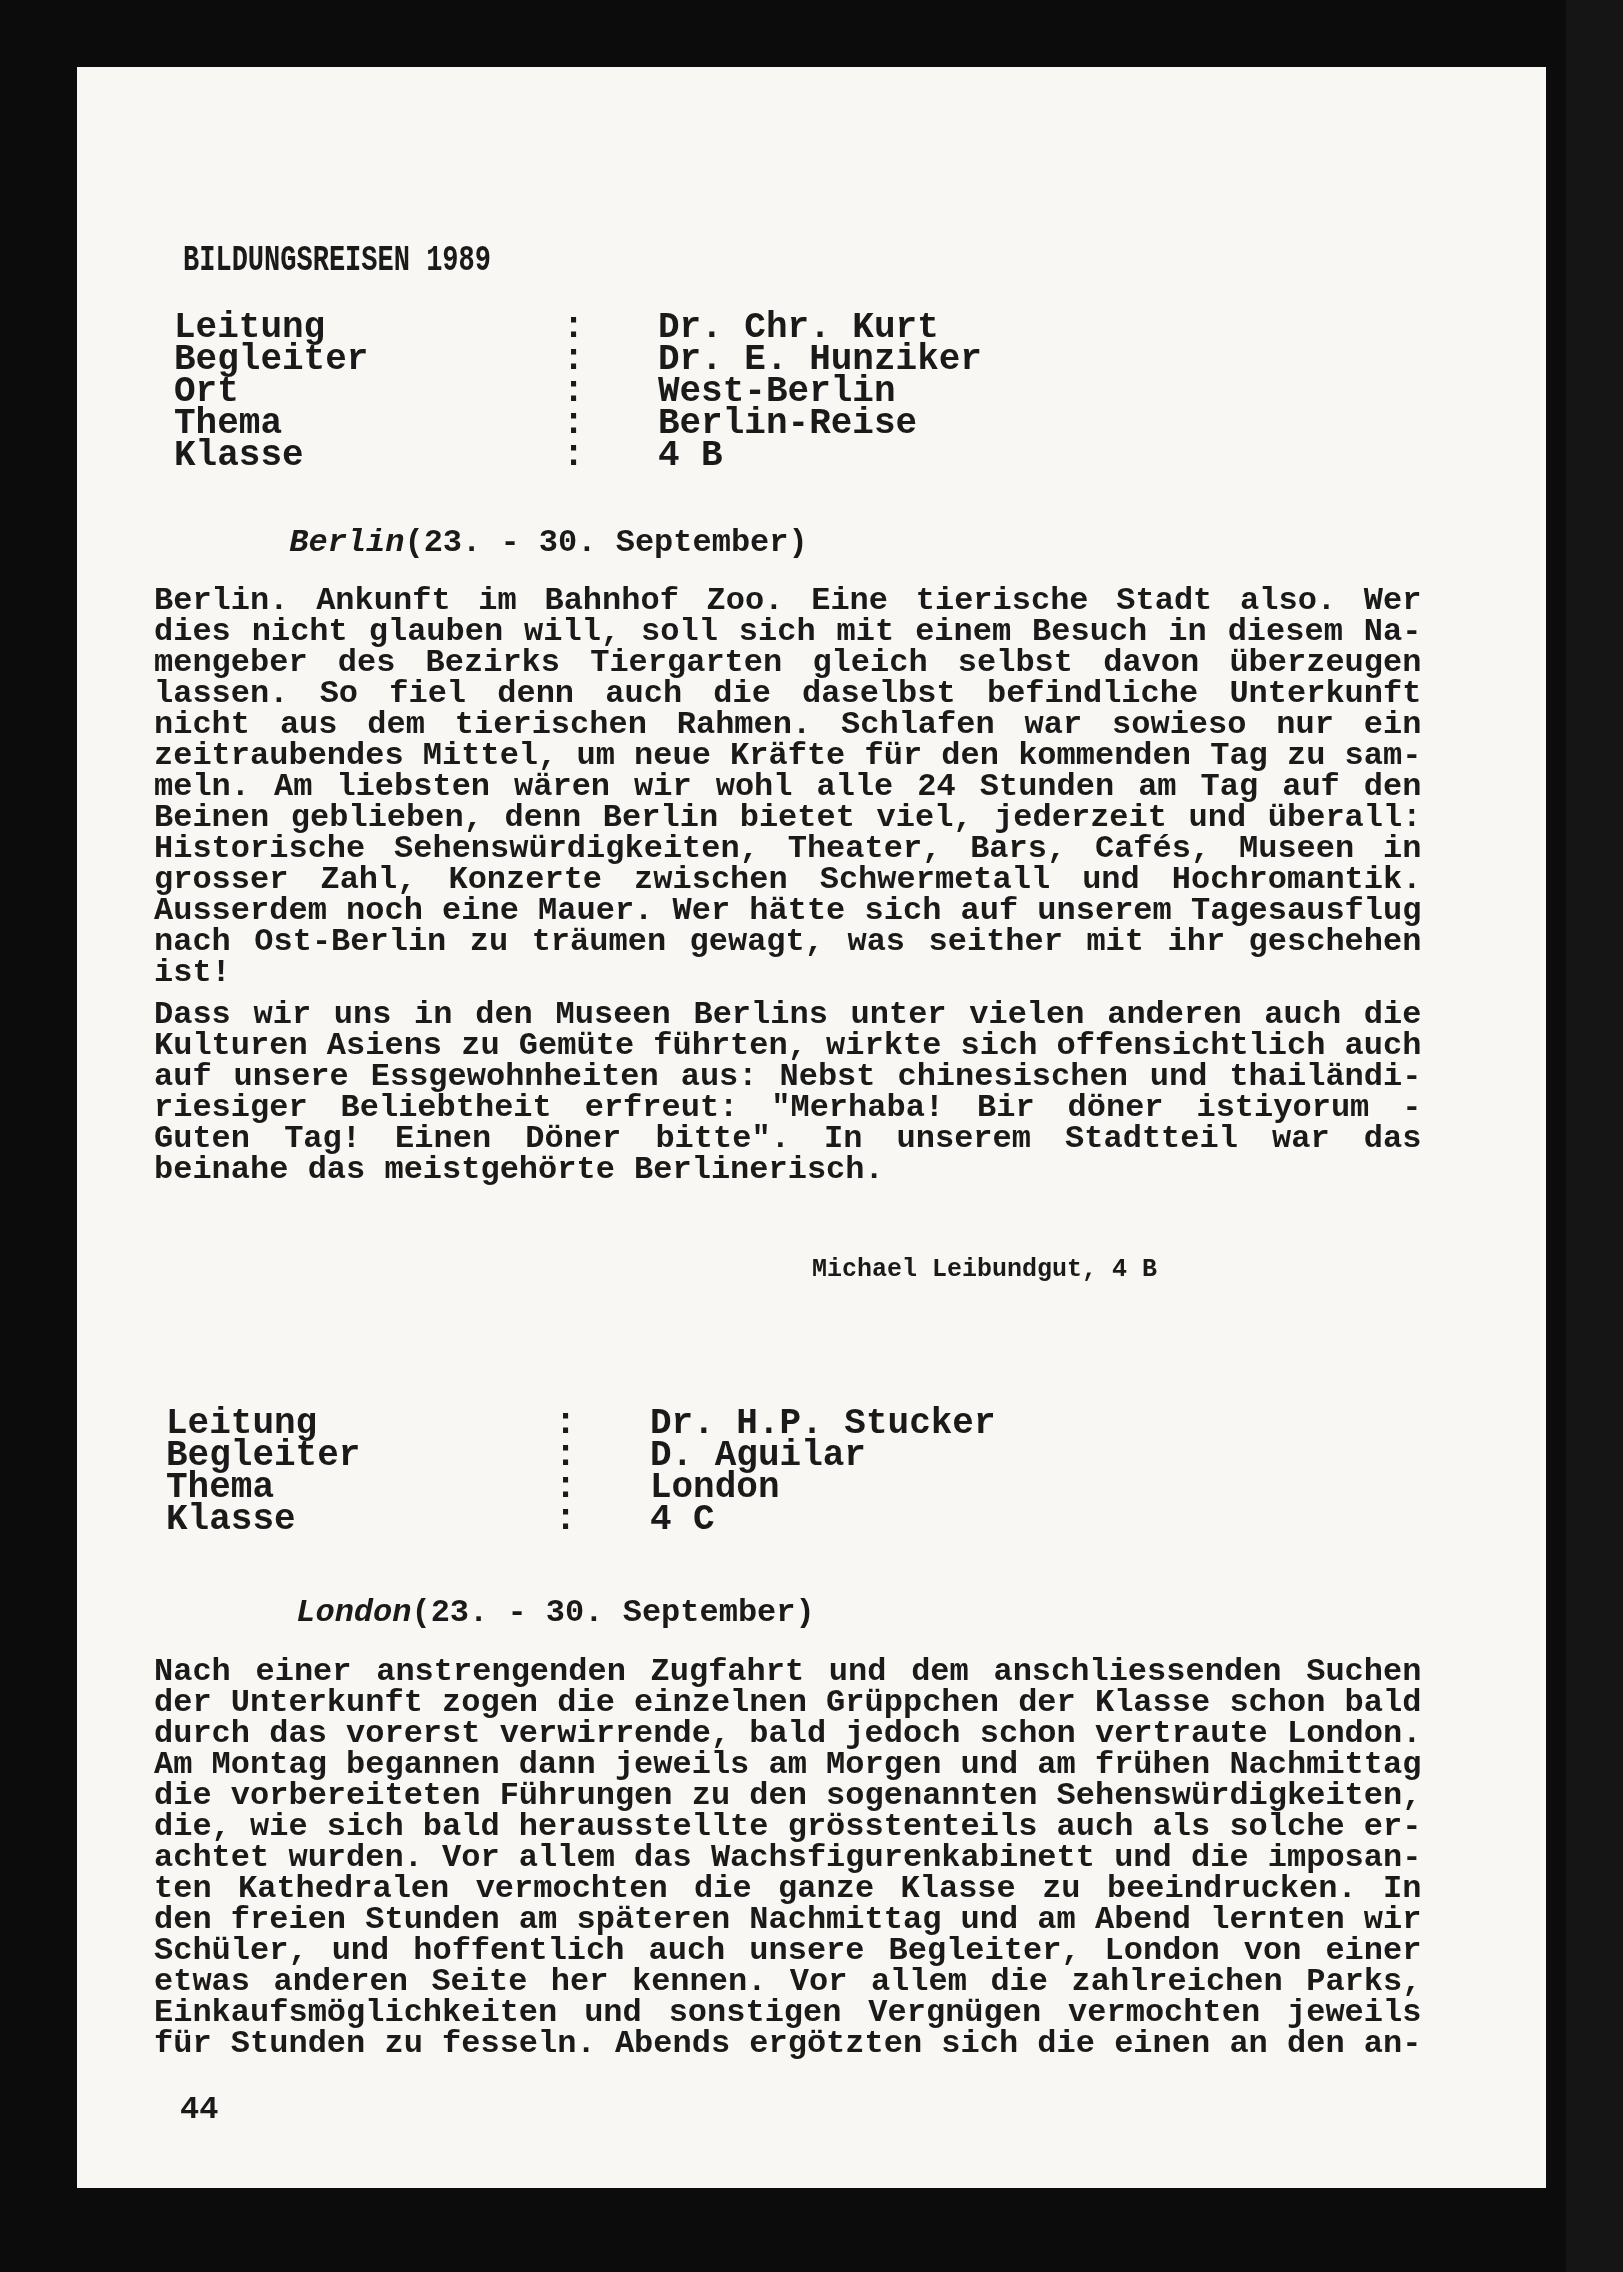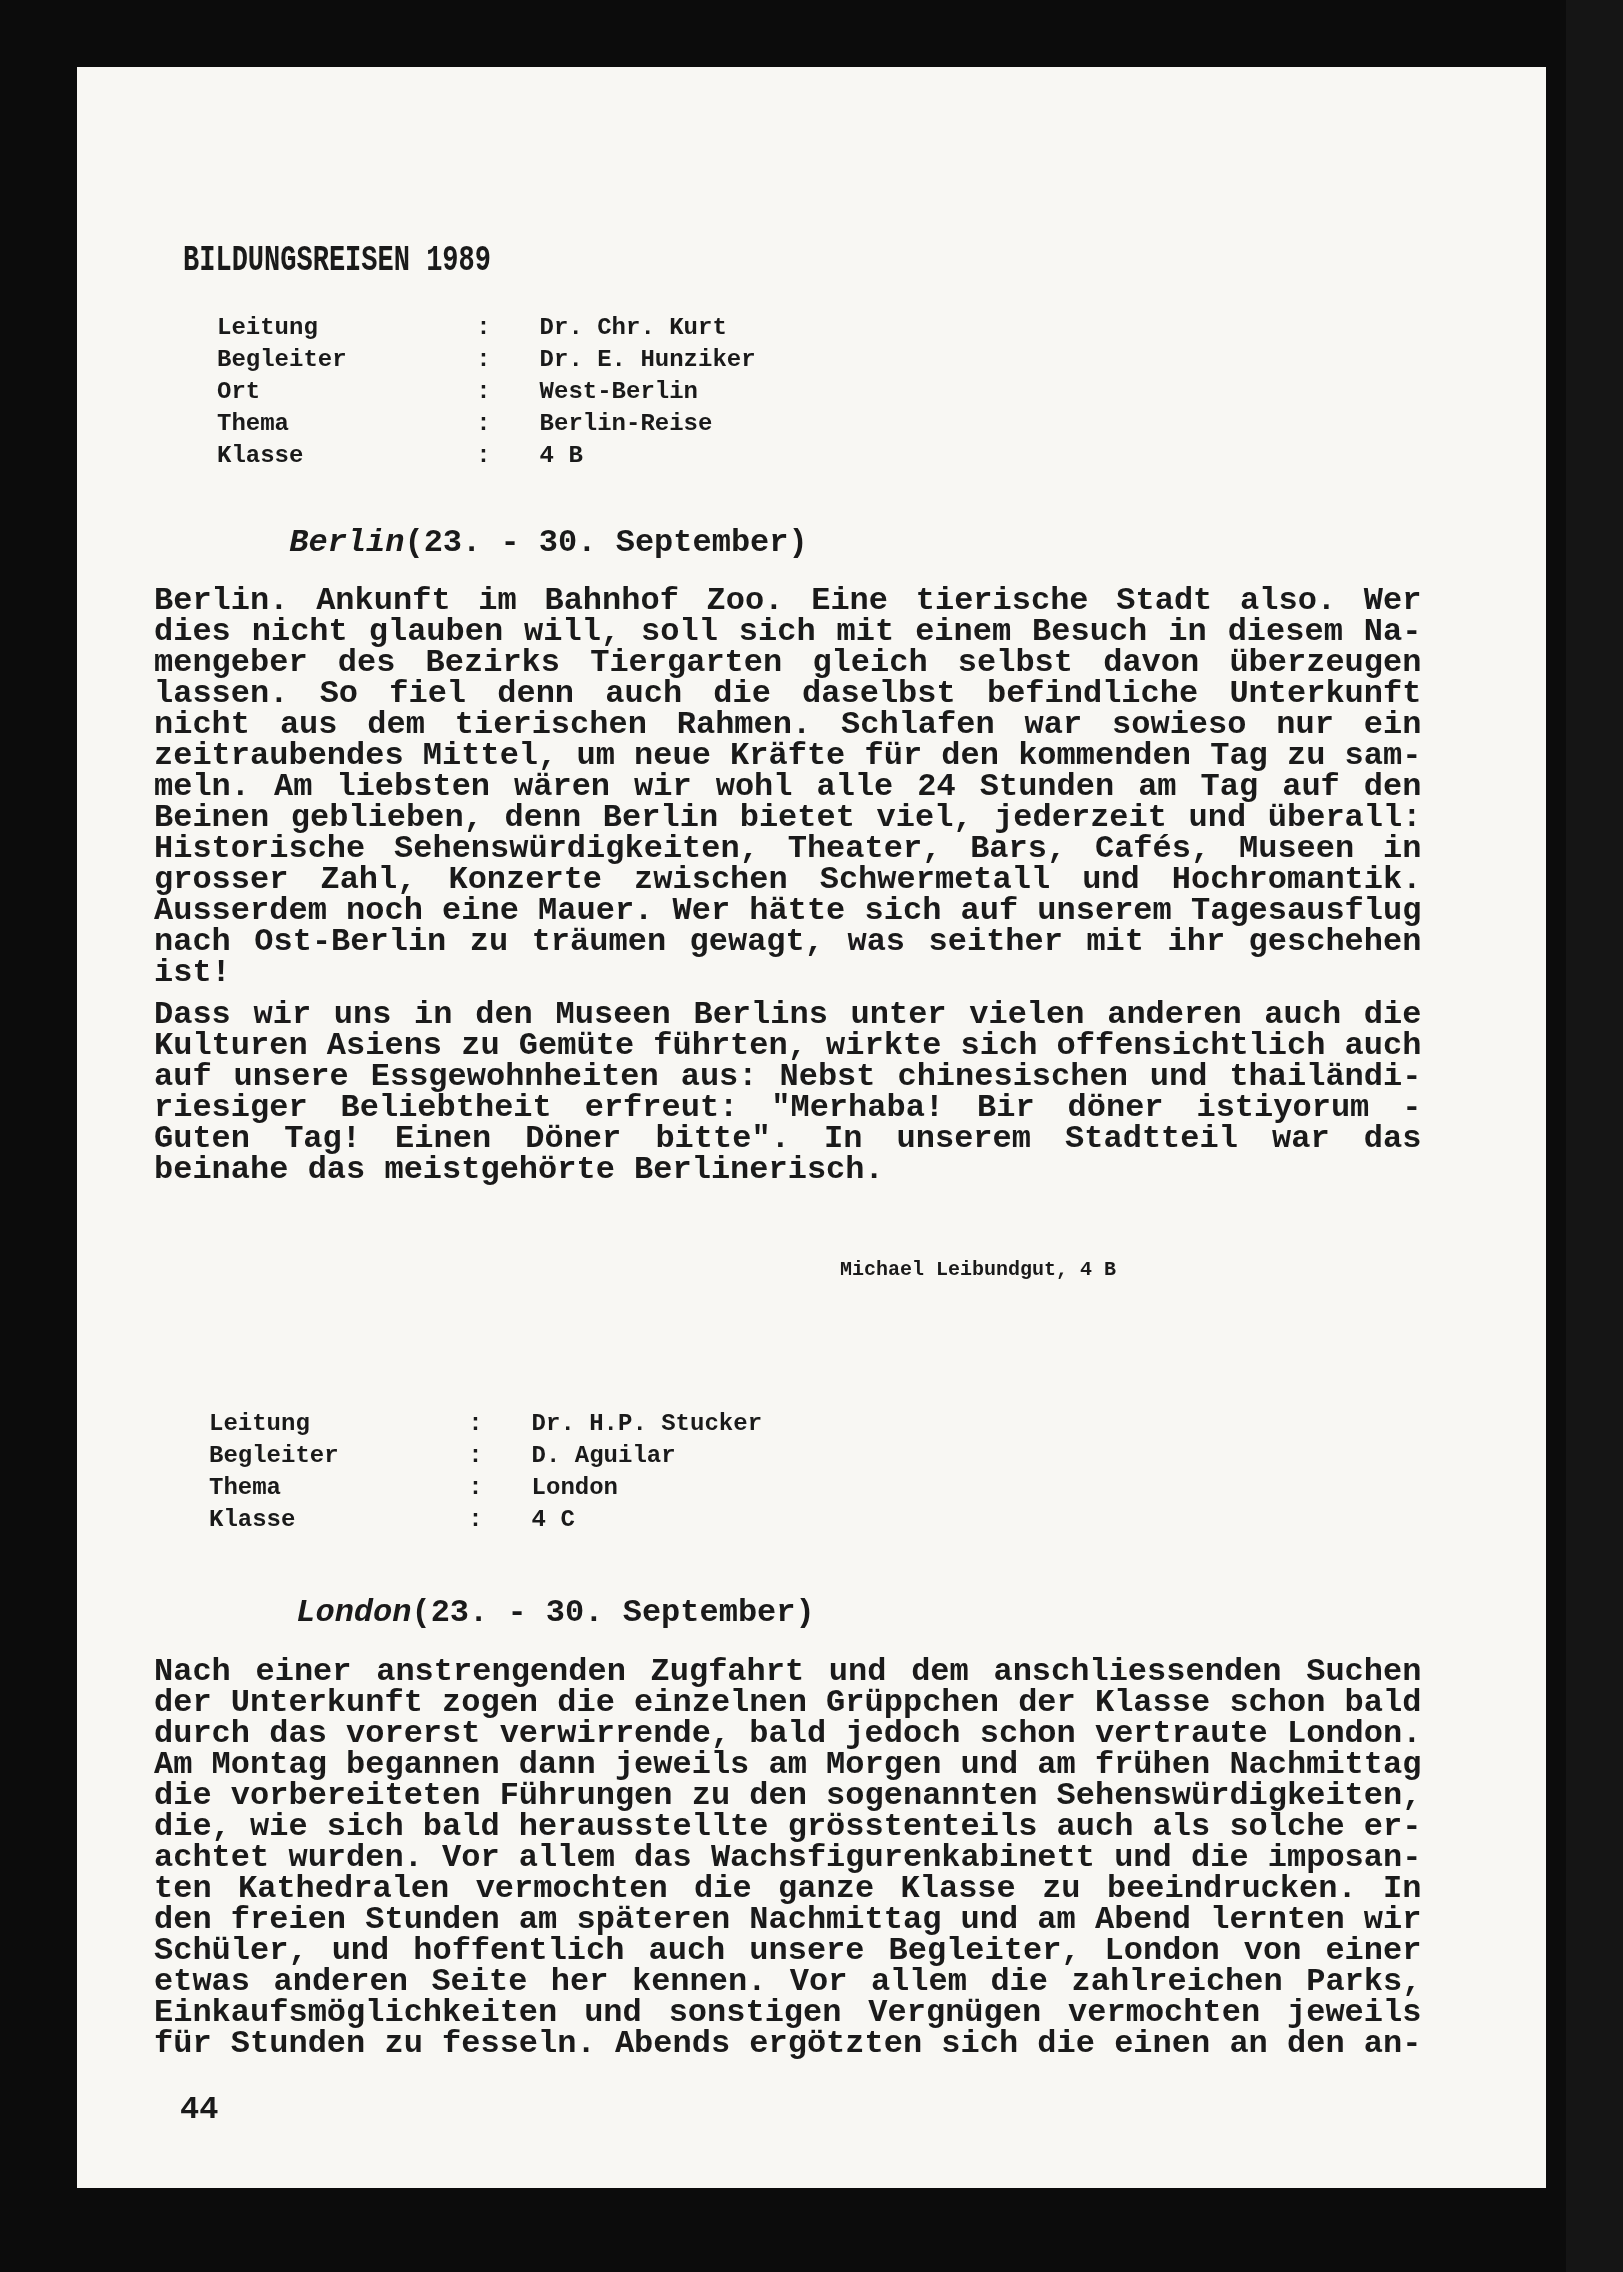--- a/index.html
+++ b/index.html
@@ -15,37 +15,37 @@
     position:absolute;left:77px;top:67px;width:1469px;height:2121px;
     background:#f8f7f3;color:#1a1a1a;
   }
   .abs{position:absolute;}
   .doc-title{
     left:106px;top:175px;
     font-size:37px;line-height:37px;white-space:nowrap;
     transform:scaleX(0.73);transform-origin:left top;
     letter-spacing:0;
   }
-  .meta-block{font-size:24px;line-height:32px;margin-left:43px;}
+  .meta-block{font-size:36px;line-height:32px;}
   .meta-block-1{left:97px;top:245px;}
   .meta-block-2{left:89px;top:1341px;}
   .meta-row{white-space:pre;}
   .m-label{display:inline-block;width:18ch;}
   .m-colon{display:inline-block;width:4.4ch;}
   .place-row{font-size:32px;line-height:32px;white-space:pre;}
   .place-row-1{left:97px;top:428px;}
   .place-row-2{left:104px;top:1498px;}
   .place{display:inline-block;width:8ch;font-style:italic;text-align:right;}
   .para{font-size:32px;line-height:31px;width:66ch;}
   .para-1{left:77px;top:518px;}
   .para-2{left:77px;top:932px;}
   .para-3{left:77px;top:1589px;}
   .pline{text-align:justify;text-align-last:justify;white-space:normal;}
   .pline.nojust{text-align-last:left;}
-  .signature{left:735px;top:1187px;font-size:20px;line-height:32px;white-space:pre;margin-left:28px;}
+  .signature{left:735px;top:1187px;font-size:25px;line-height:32px;white-space:pre;}
   .page-number{left:103px;top:2027px;font-size:32px;line-height:32px;}
 </style>
 </head>
 <body>
 
 <div class="scan-bg"></div>
 <div class="scan-band"></div>
 
 <div class="page">
 

